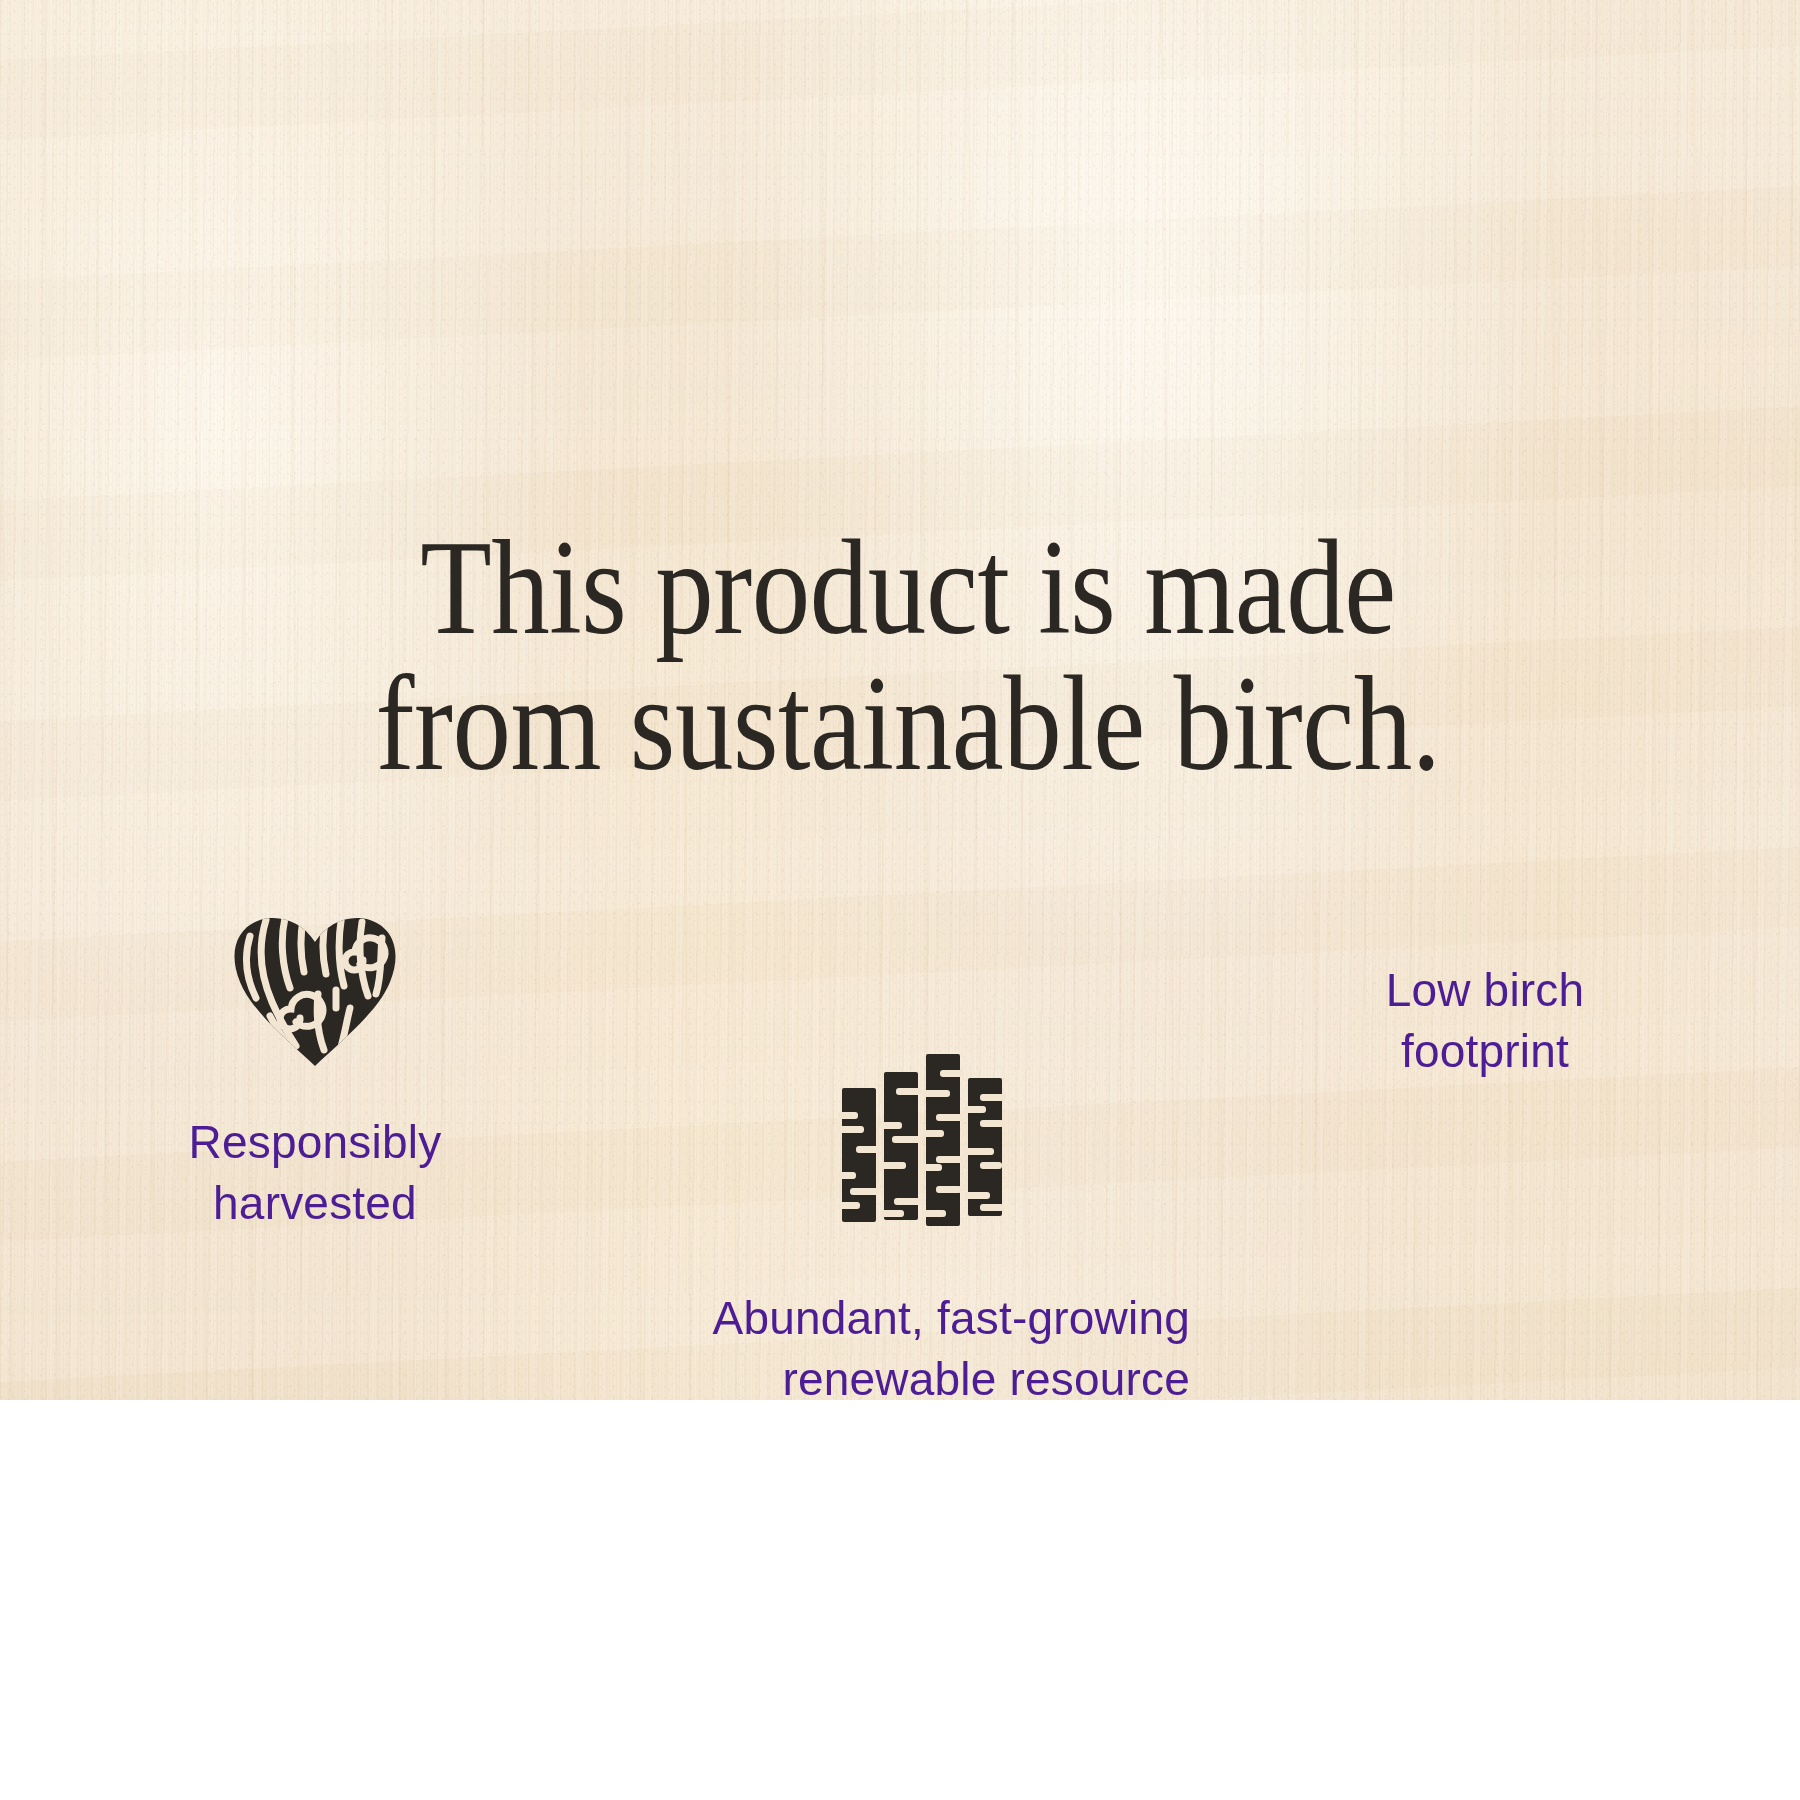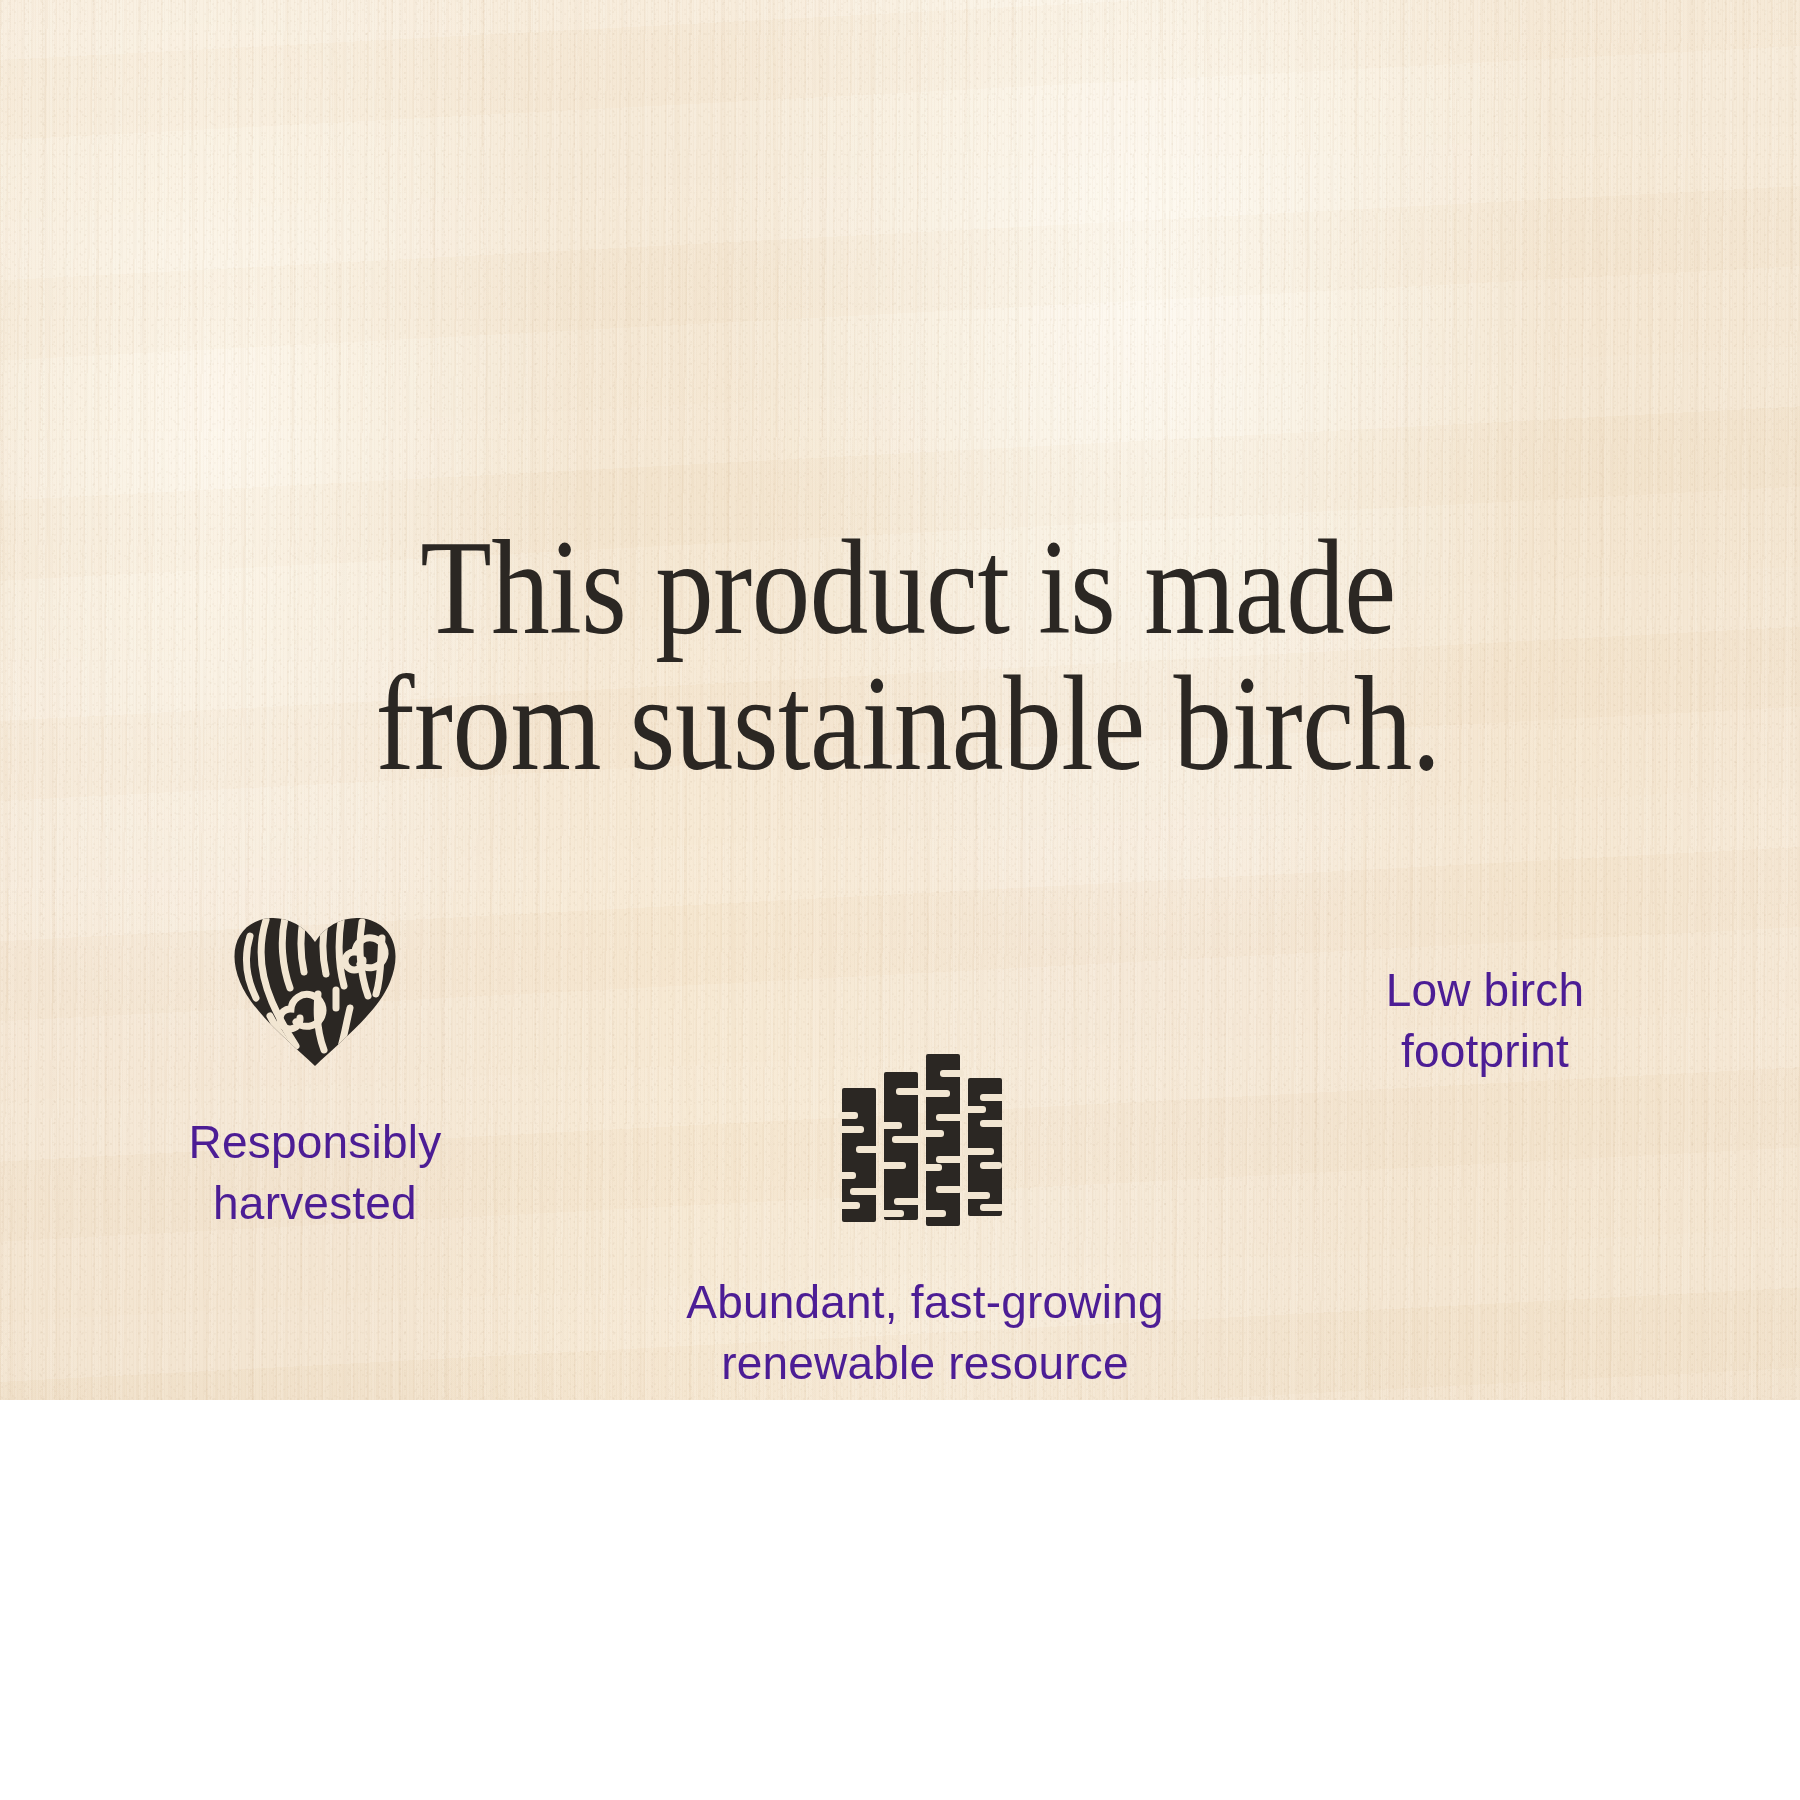--- a/index.html
+++ b/index.html
@@ -180,21 +180,21 @@
   #feature-harvested .icon-wrap { width: 170px; height: 152px; }
   #feature-harvested .cap { margin-top: 44px; }
 
   
   #feature-renewable {
     left: 660px;
     top: 152px;
     width: 530px;
   }
   #feature-renewable .icon-wrap { width: 178px; height: 178px; }
-  #feature-renewable .cap { margin-top: 42px; }
+  #feature-renewable .cap { margin-top: 58px; text-align: right; }
 
   
   #feature-lowcarbon {
     left: 1270px;
     top: 16px;
     width: 430px;
   }
   #feature-lowcarbon .icon-wrap { width: 158px; height: 152px; }
   #feature-lowcarbon .cap { margin-top: 44px; }
 

